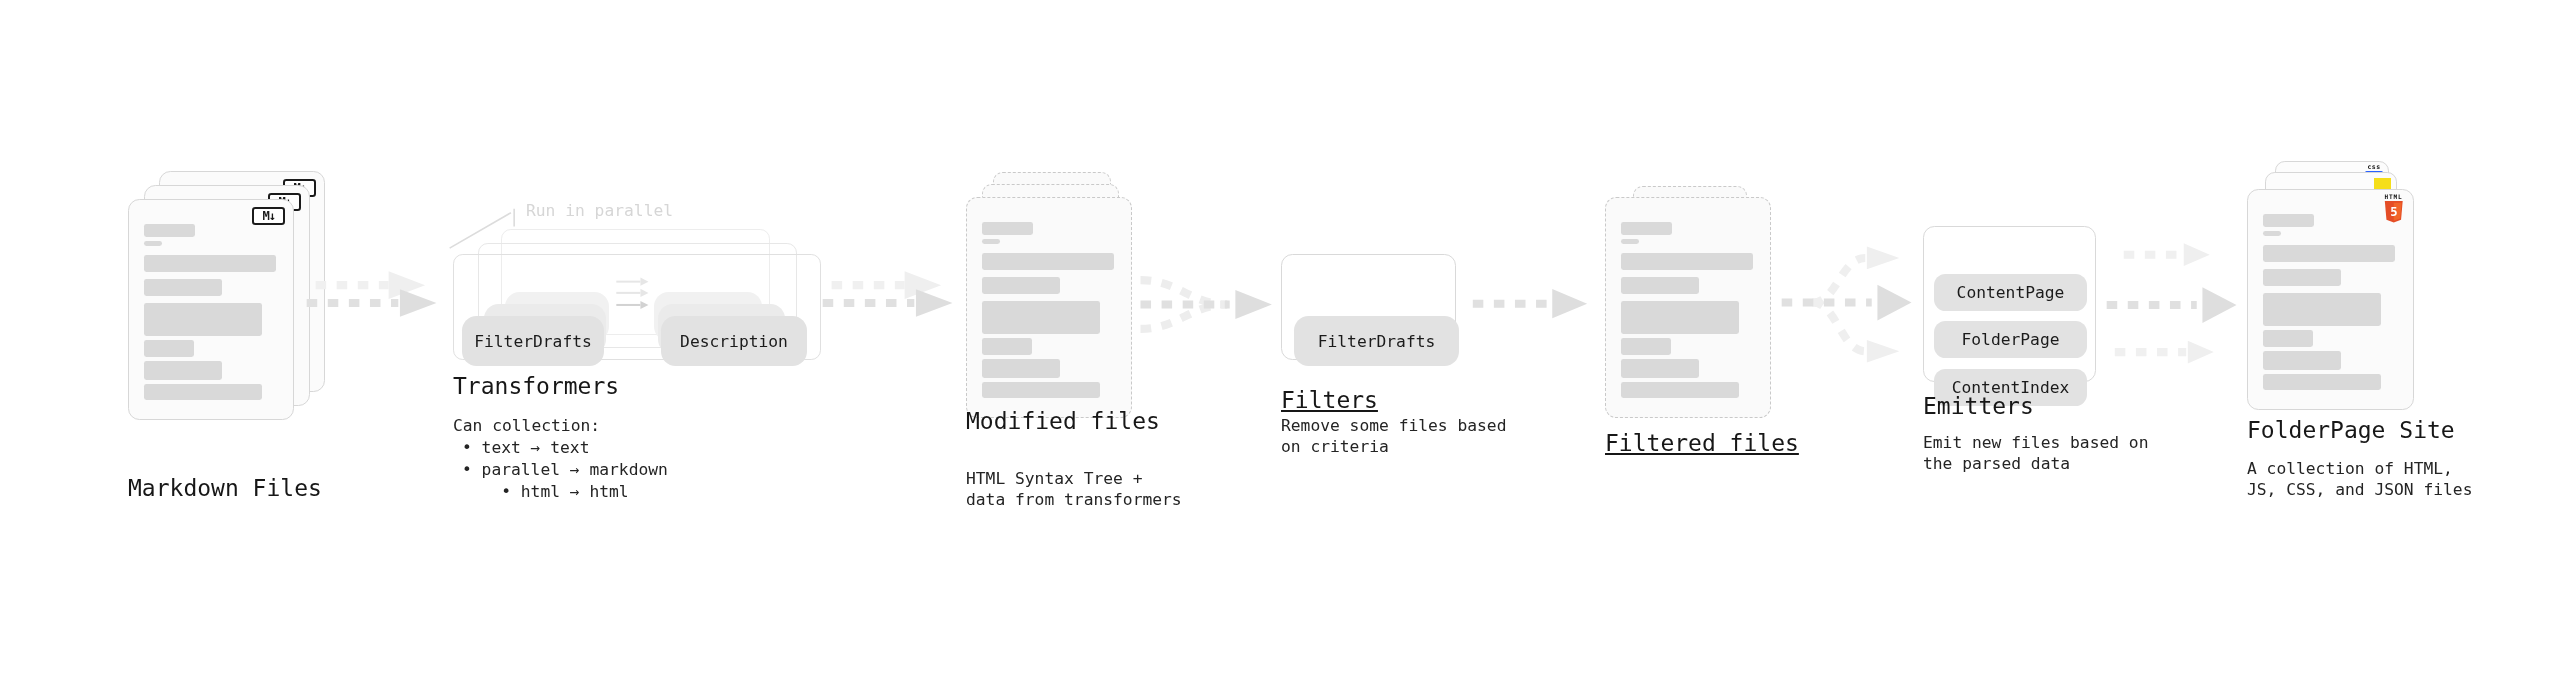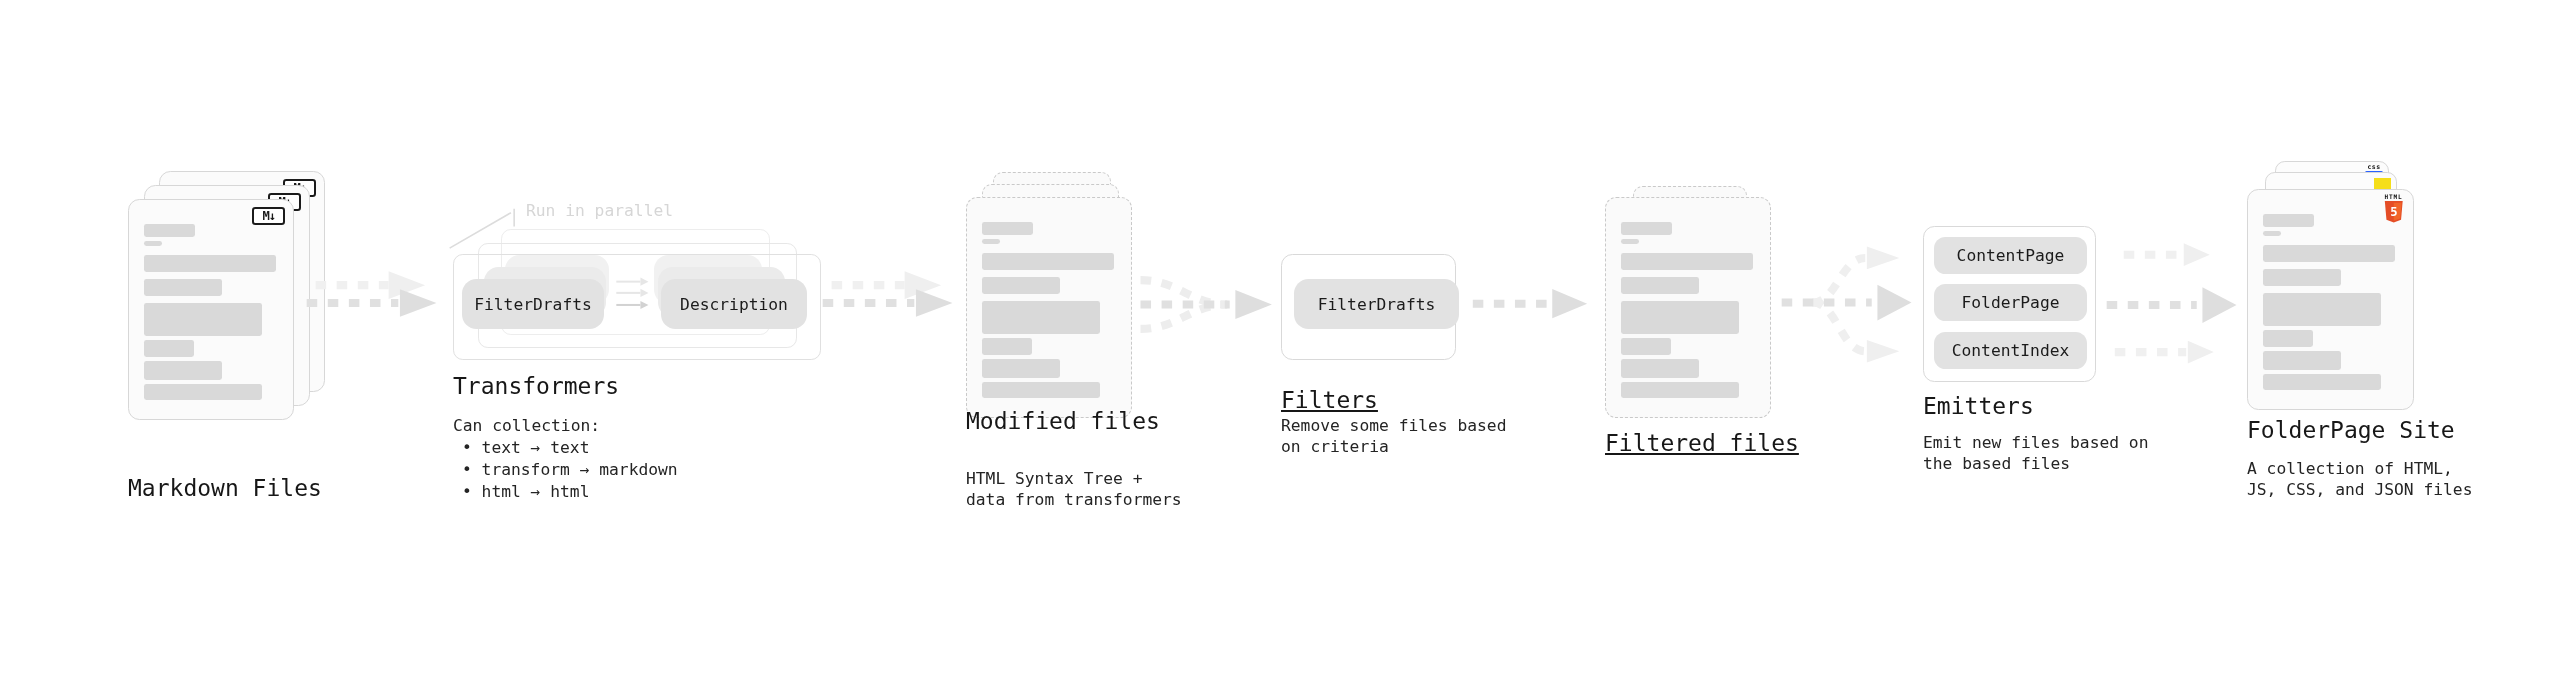--- a/index.html
+++ b/index.html
@@ -38,21 +38,21 @@
     position:absolute;box-sizing:border-box;background:transparent;
     border:1.6px solid #e0e0e0;border-radius:9.8px;
   }
   .layer.mid{border-color:#e7e7e7;}
   .layer.back{border-color:#ededed;}
 
   
   .pill{
     position:absolute;box-sizing:border-box;background:#e2e2e2;border-radius:14.6px;
     display:flex;align-items:center;justify-content:center;
-    font-size:16.3px;color:#1b1b1b;white-space:nowrap;
+    font-size:16.3px;color:#1b1b1b;white-space:nowrap;margin-top:37px;
   }
   .pill.ghost1{background:#ebebeb;}
   .pill.ghost2{background:#f1f1f1;}
   .pill.emit{border-radius:11.4px;font-size:16.3px;}
 
   
   .stage-title{
     position:absolute;font-size:23px;font-weight:500;color:#171717;
     line-height:1;white-space:nowrap;
   }
@@ -133,22 +133,22 @@
       <line x1="88" y1="7" x2="88" y2="29" stroke="#dcdcdc" stroke-width="2"></line>
     </svg>
     <div class="note" style="left:526px;top:203px;">Run in parallel</div>
 
     <div class="stage-title" style="left:453px;top:375px;">Transformers</div>
     <div class="desc" style="left:453px;top:415px;">
       <span class="desc-line">Can collection:</span>
     </div>
     <div class="desc" style="left:462px;top:437px;">
       <span class="desc-line" style="line-height:22px;">• text → text</span>
-      <span class="desc-line" style="line-height:22px;">• transform → markdown</span>
-      <span class="desc-line" style="line-height:22px;">• html → html</span>
+      <span class="desc-line" style="line-height:22px;">• parallel → markdown</span>
+      <span class="desc-line" style="line-height:22px;text-align:center;">• html → html</span>
     </div>
   </div>
 
   <svg style="left:817px;top:264px;" width="146" height="65" viewBox="0 0 180 80">
     <line x1="18" y1="26" x2="108" y2="26" stroke="#f0f0f0" stroke-width="10" stroke-dasharray="13 13"></line>
     <polygon points="108,9 153,26 108,43" fill="#efefef"></polygon>
     <line x1="7" y1="48" x2="120" y2="48" stroke="#e0e0e0" stroke-width="10" stroke-dasharray="13 13"></line>
     <polygon points="122,31 167,48 122,65" fill="#dedede"></polygon>
   </svg>
 
@@ -219,21 +219,21 @@
   </svg>
 
   <div>
     <div class="frame" style="left:1923px;top:226px;width:173px;height:156px;"></div>
     <div class="pill emit" style="left:1934px;top:237px;width:153px;height:37px;">ContentPage</div>
     <div class="pill emit" style="left:1934px;top:284px;width:153px;height:37px;">FolderPage</div>
     <div class="pill emit" style="left:1934px;top:332px;width:153px;height:37px;">ContentIndex</div>
     <div class="stage-title" style="left:1923px;top:395px;">Emitters</div>
     <div class="desc" style="left:1923px;top:432px;">
       <span class="desc-line">Emit new files based on</span>
-      <span class="desc-line">the based files</span>
+      <span class="desc-line">the parsed data</span>
     </div>
   </div>
 
   <svg style="left:2101px;top:236px;" width="142" height="134" viewBox="0 0 175 165">
     <line x1="28" y1="23" x2="100" y2="23" stroke="#f0f0f0" stroke-width="10" stroke-dasharray="13 13"></line>
     <polygon points="102,9 134,23 102,37" fill="#efefef"></polygon>
     <line x1="7" y1="85" x2="118" y2="85" stroke="#e0e0e0" stroke-width="10" stroke-dasharray="13 13"></line>
     <polygon points="125,63 167,85 125,107" fill="#dedede"></polygon>
     <line x1="17" y1="143" x2="105" y2="143" stroke="#f0f0f0" stroke-width="10" stroke-dasharray="13 13"></line>
     <polygon points="107,129 139,143 107,157" fill="#efefef"></polygon>

